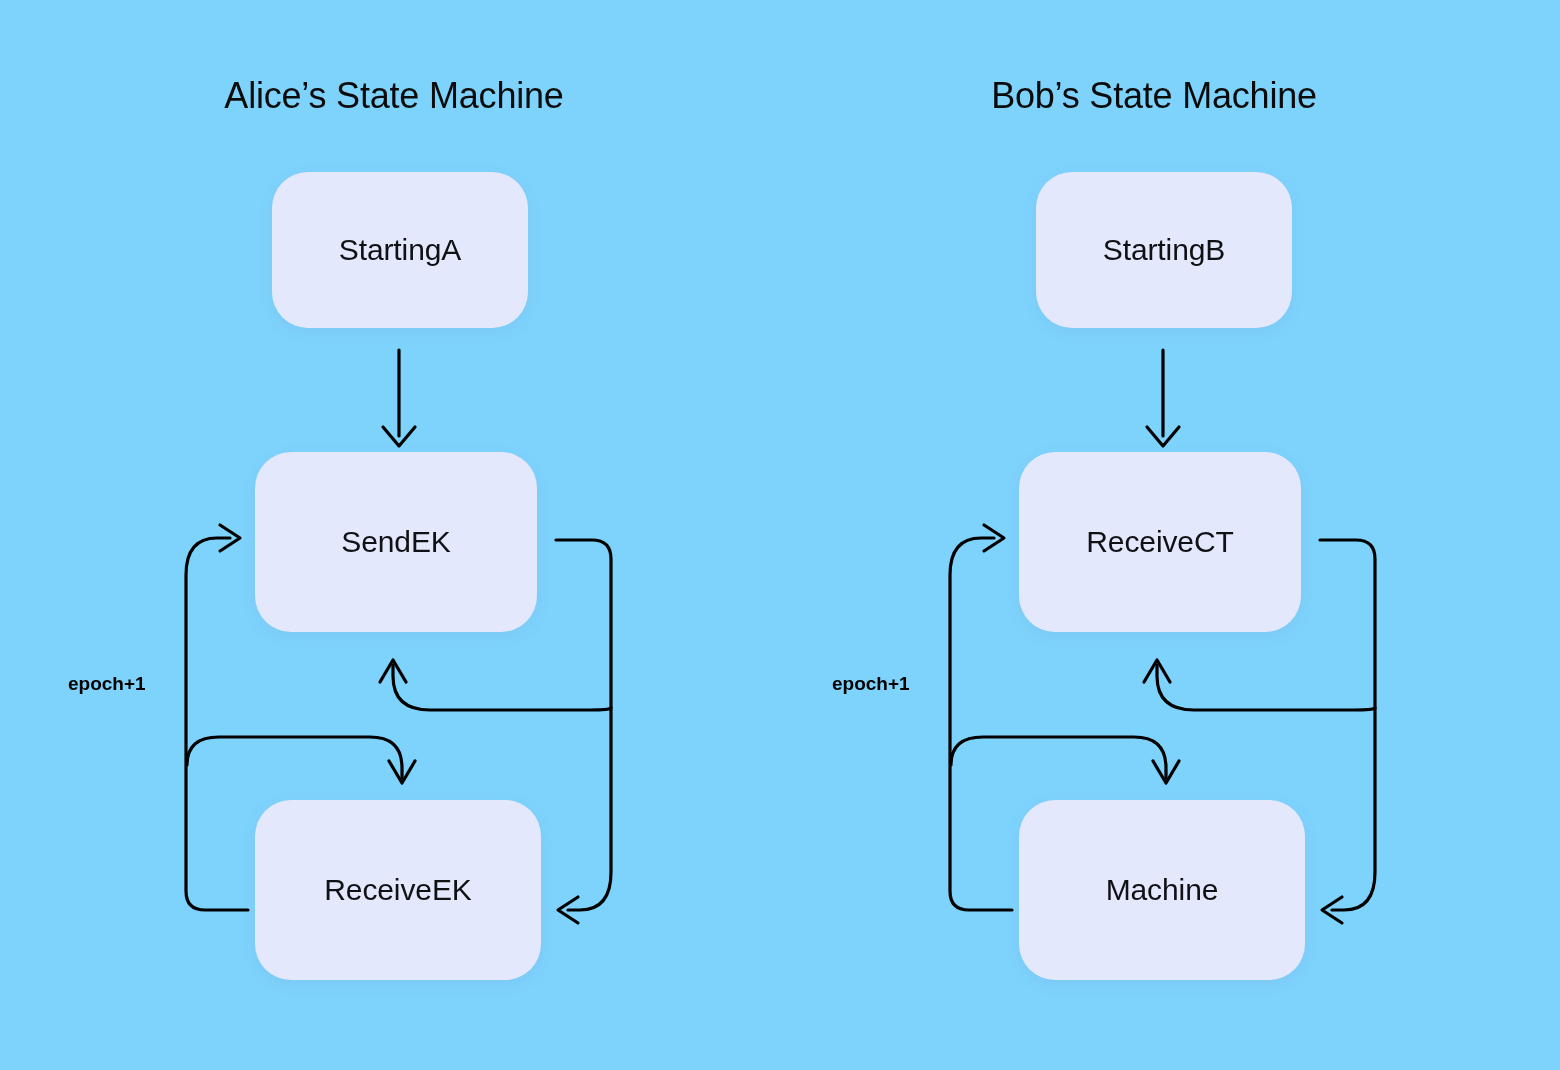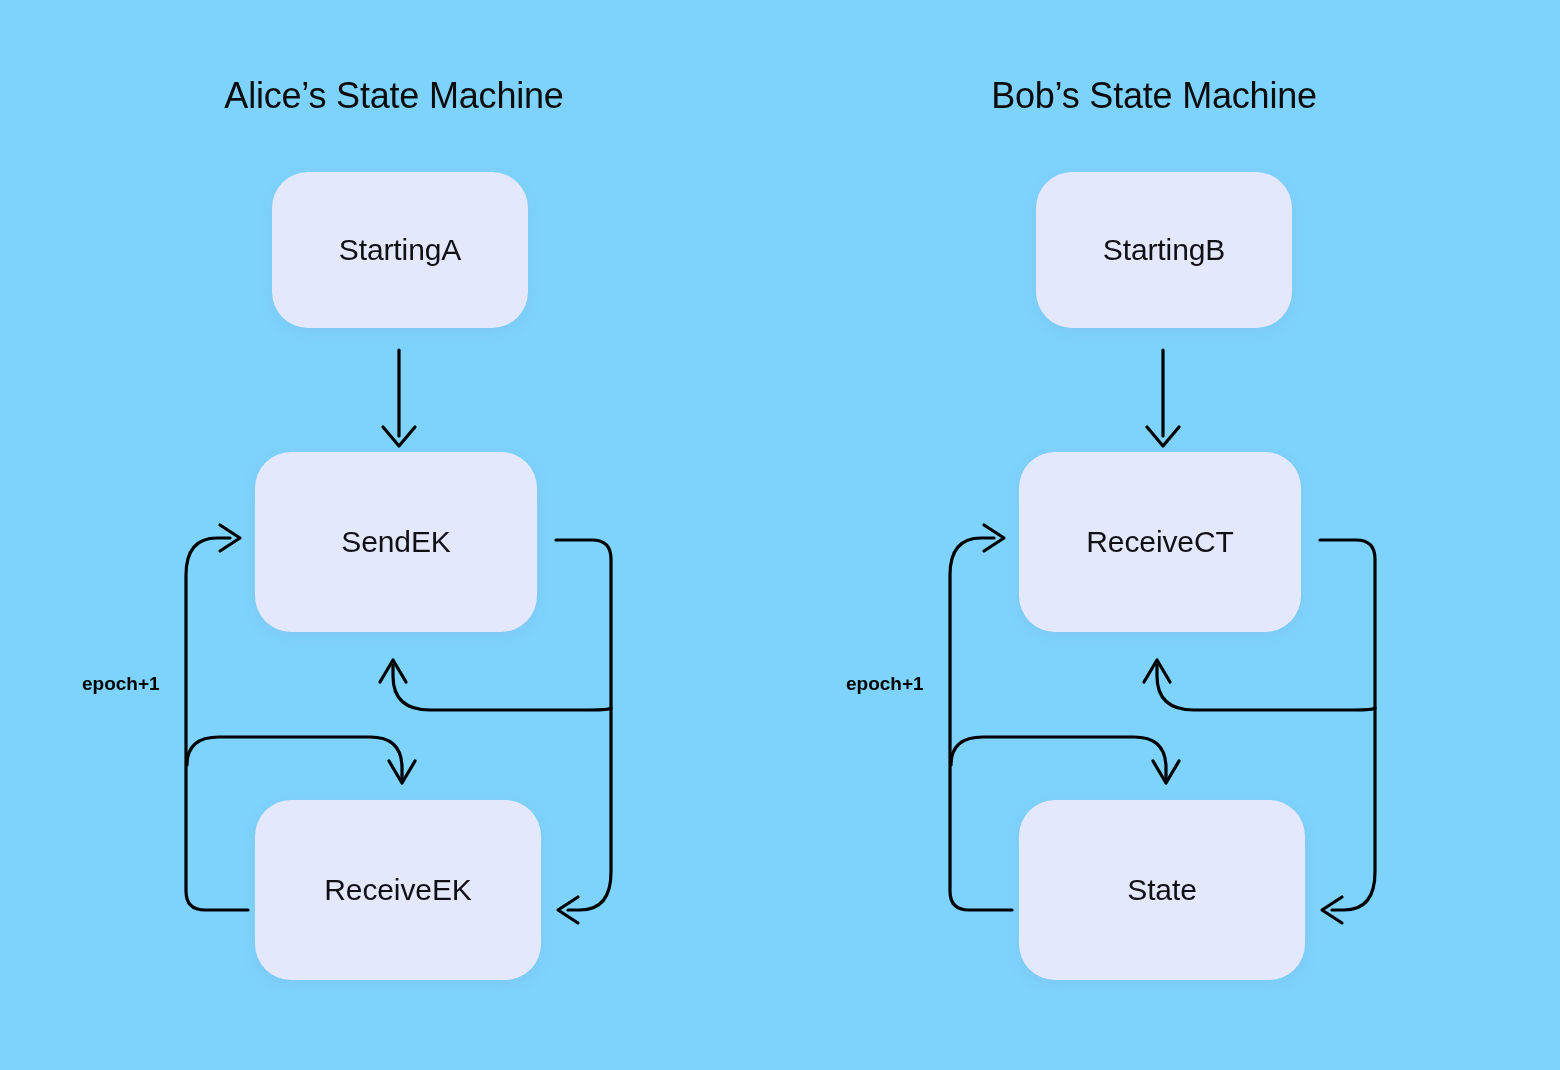--- a/index.html
+++ b/index.html
@@ -88,21 +88,21 @@
   }
 
   .edge-label {
     position: absolute;
     font-size: 19px;
     font-weight: bold;
     color: #000000;
     letter-spacing: 0px;
     white-space: nowrap;
   }
-  .edge-label.epoch { left: 82px; top: 673px; }
+  .edge-label.epoch { left: 68px; top: 673px; }
 </style>
 </head>
 <body>
 
 <div id="canvas">
 
   <div class="machine alice">
 
     <div class="title">Alice’s State Machine</div>
 
@@ -183,19 +183,19 @@
 
     <div class="node start">
       <span>StartingB</span>
     </div>
 
     <div class="node middle">
       <span>ReceiveCT</span>
     </div>
 
     <div class="node bottom">
-      <span>State</span>
+      <span>Machine</span>
     </div>
 
     <div class="edge-label epoch">epoch+1</div>
   </div>
 
 </div>
 
 </body></html>

